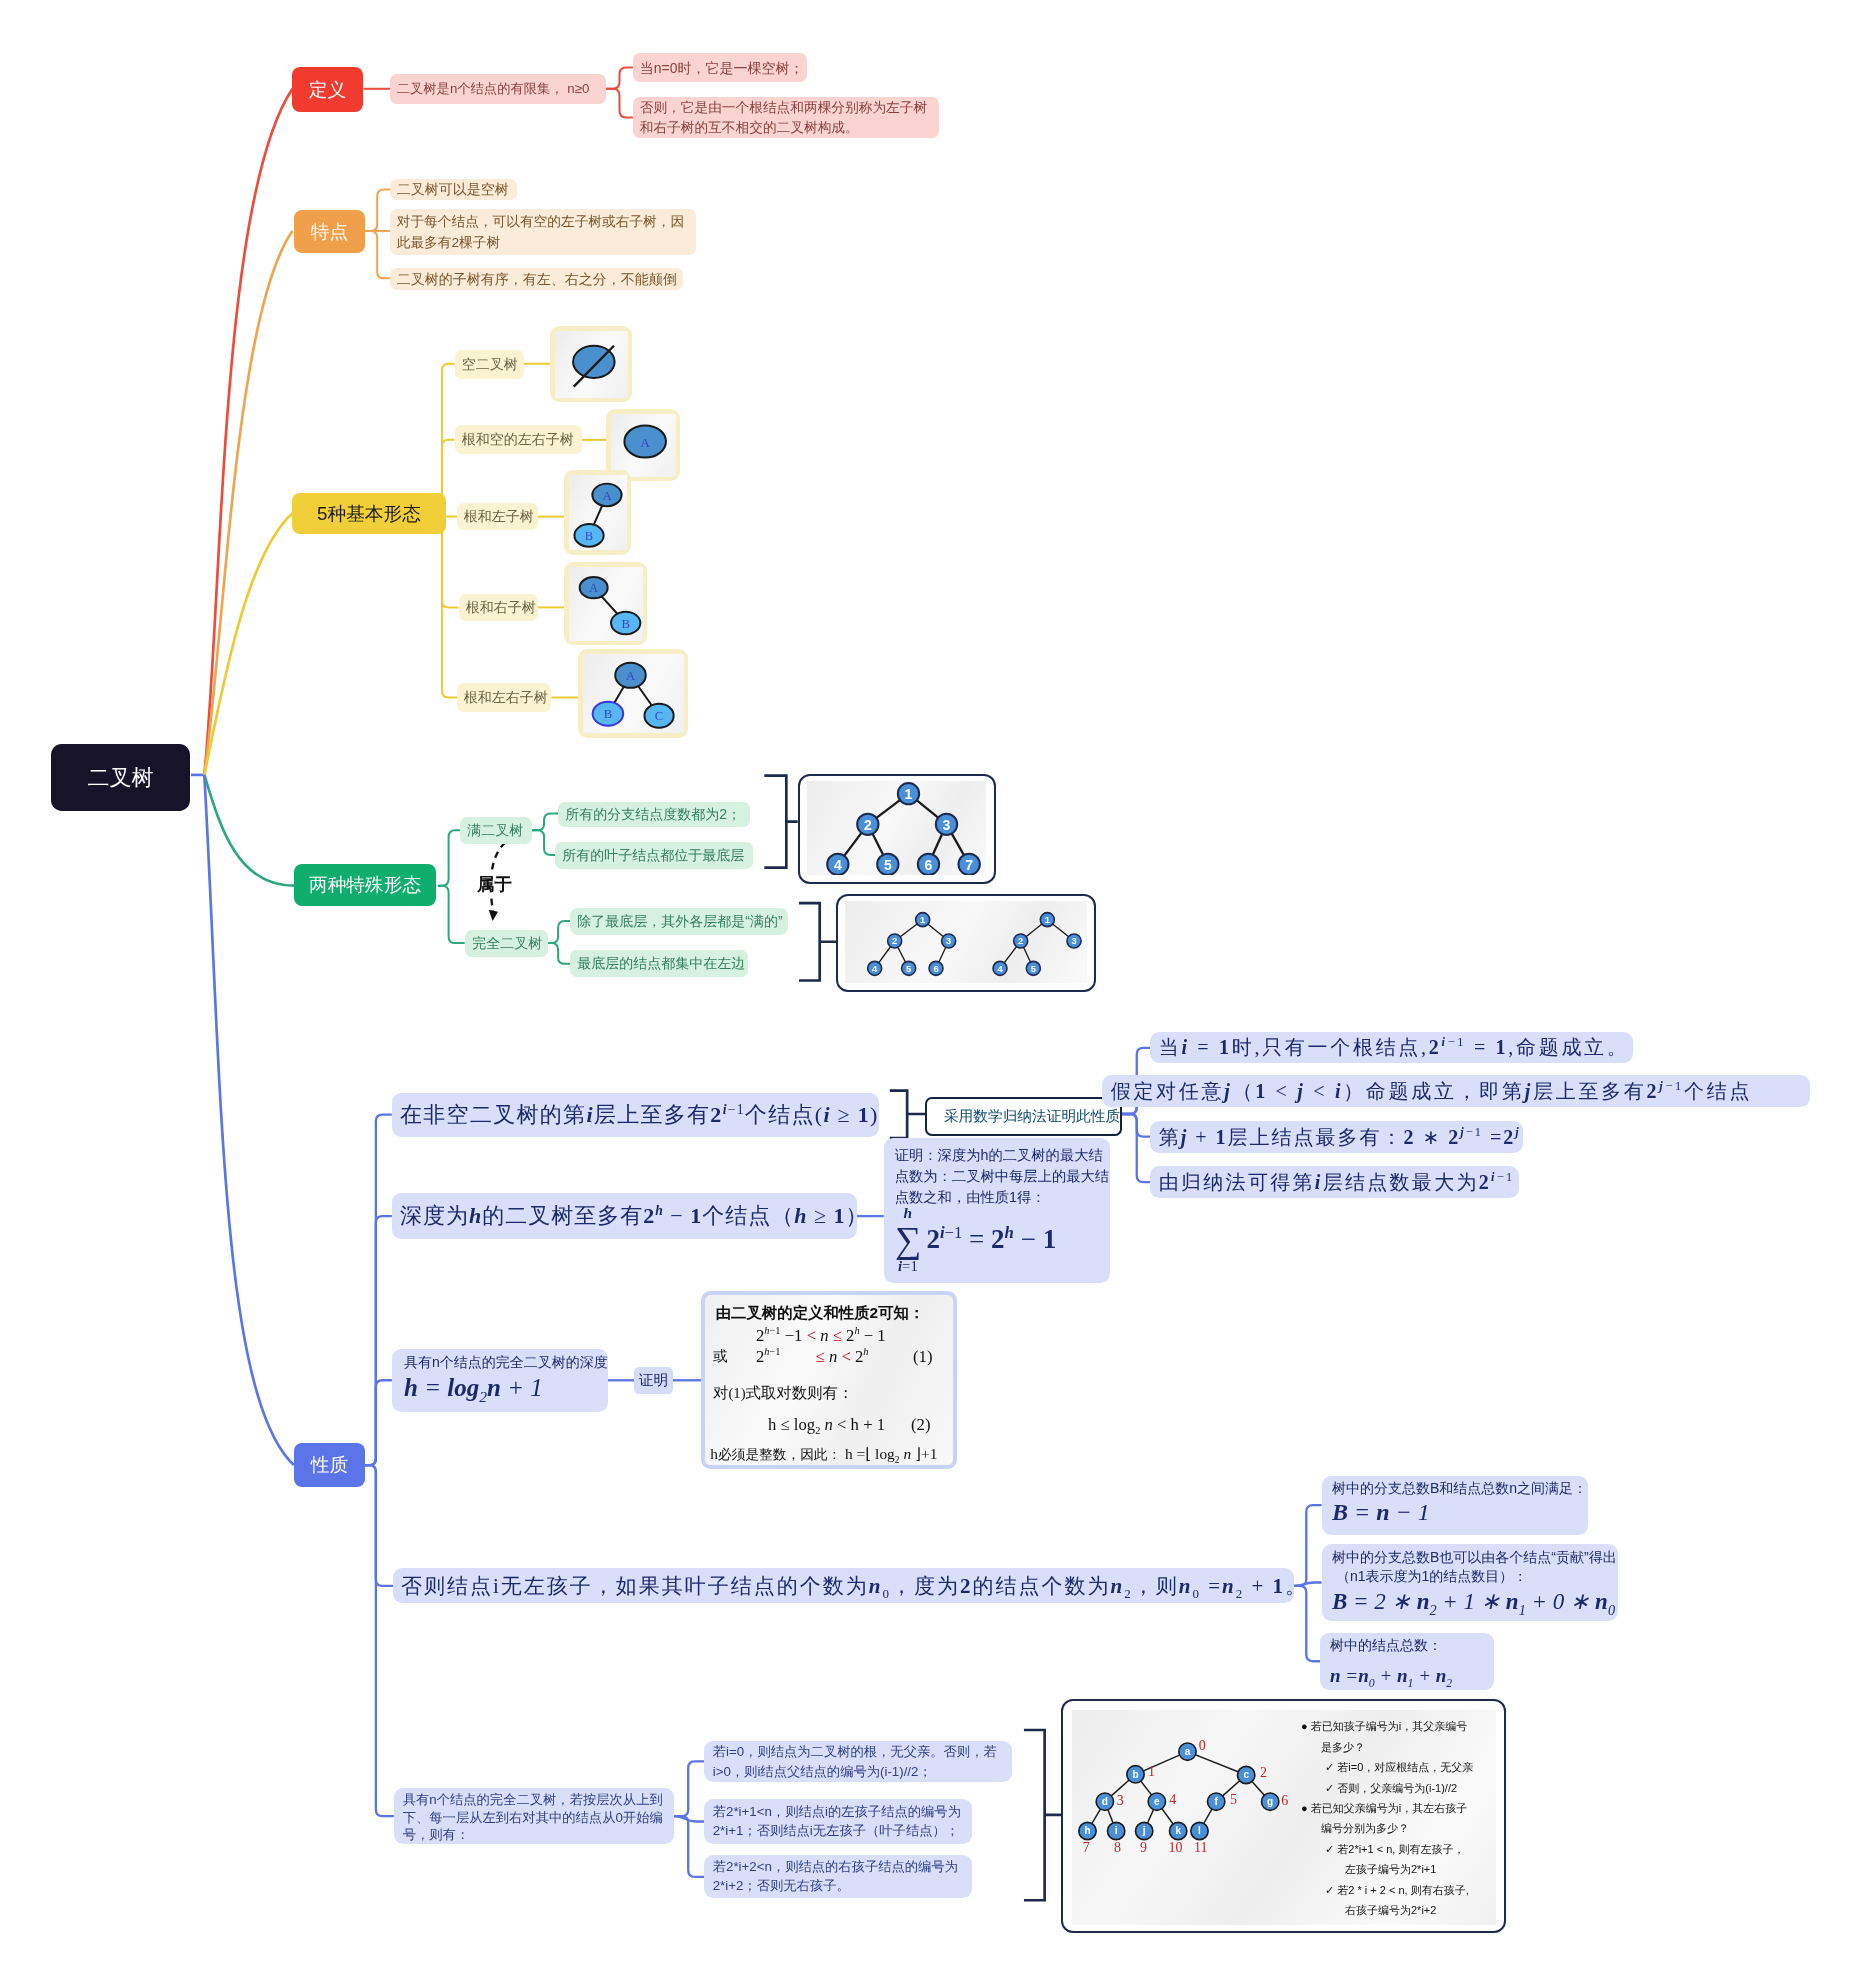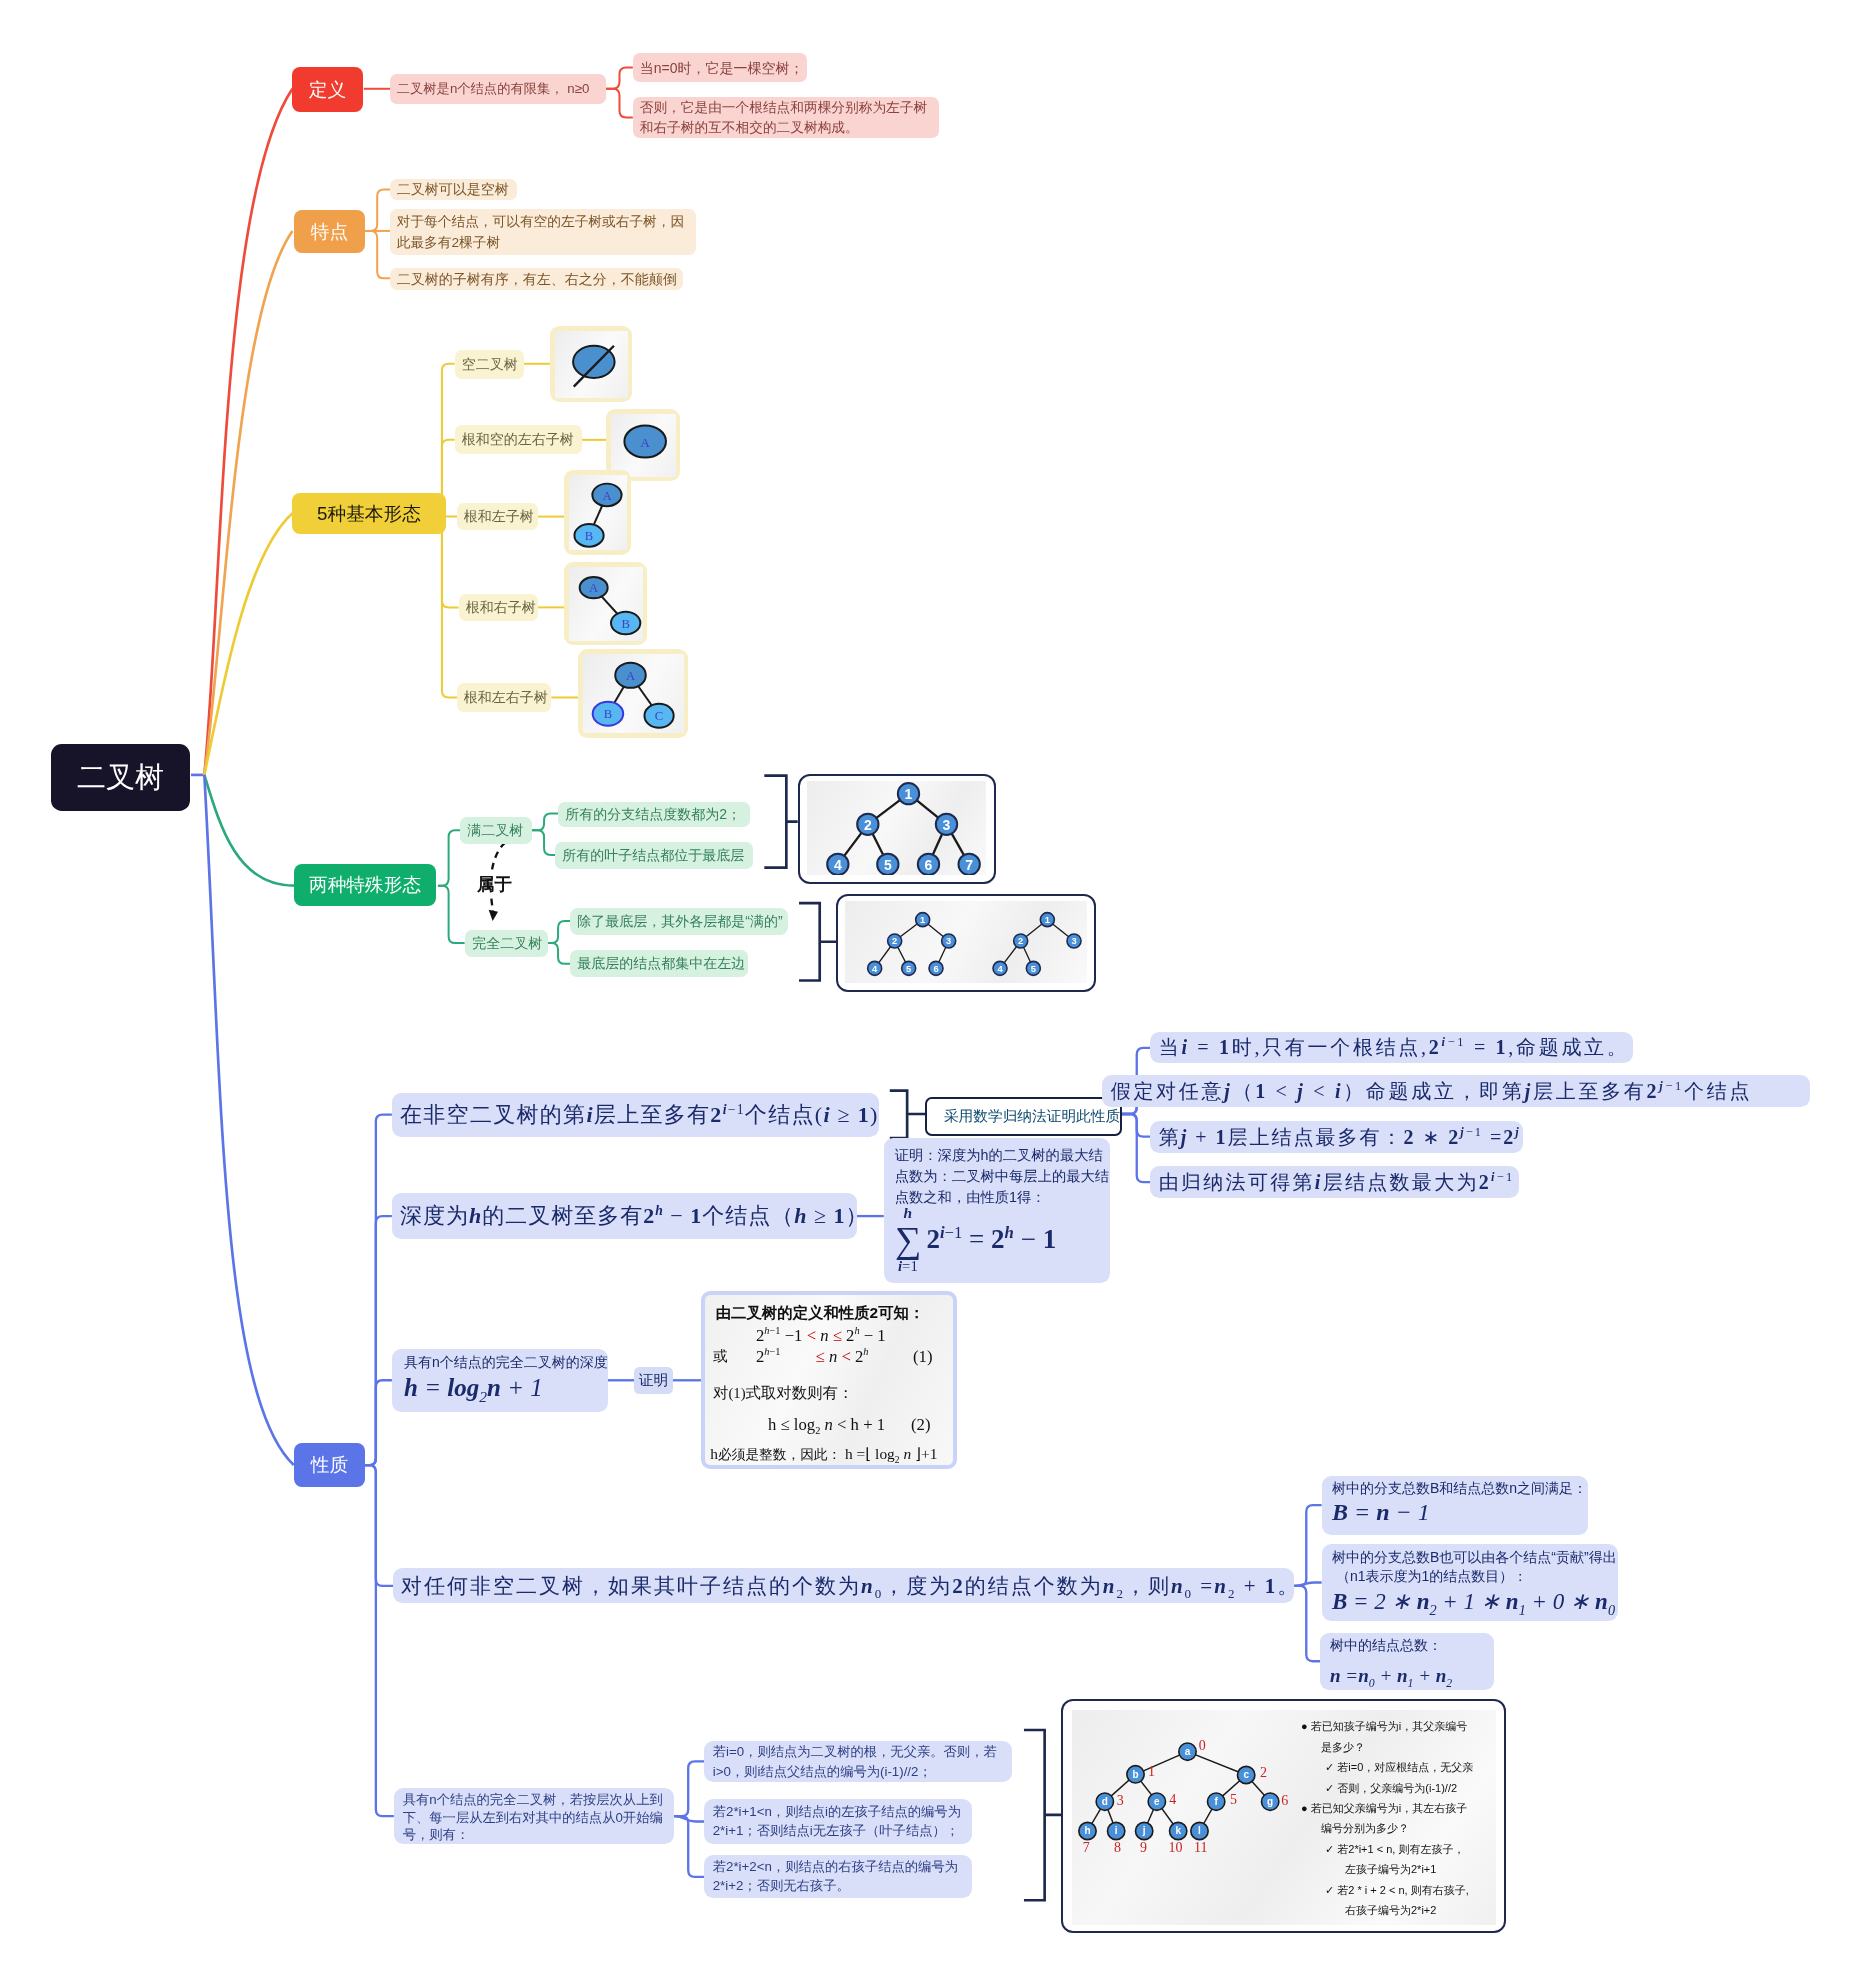--- a/index.html
+++ b/index.html
@@ -97,21 +97,21 @@
 <path d="M1333,1634 H1359 V1705 H1333 M1359,1669 H1386"></path>
 <path d="M1145,1162 H1178 V1300 H1145 M1178,1231 H1195"></path>
 <path d="M1197,1353 H1228 V1469 H1197 M1228,1411 H1253"></path>
 <path d="M1534,2592 H1565 V2847 H1534 M1565,2719 H1590"></path>
 </g>
 
 <path d="M757,1262 C735,1282 731,1322 739,1368" stroke="#111" stroke-width="3.5" fill="none" stroke-dasharray="10 8"></path>
 <polygon points="732,1363 746,1366 738,1380" fill="#111"></polygon>
 </svg>
 
-<div class="bx main" style="left:51px;top:744px;width:139px;height:67px;background:#171329;border-radius:10.7px;font-size:29px;">二叉树</div>
+<div class="bx main" style="left:51px;top:744px;width:139px;height:67px;background:#171329;border-radius:10.7px;font-size:22px;">二叉树</div>
 <div class="bx main" style="left:292px;top:67px;width:71px;height:45px;background:#f23b2f;">定义</div>
 <div class="bx main" style="left:294px;top:210px;width:71px;height:43px;background:#f0a04b;">特点</div>
 <div class="bx main" style="left:292px;top:493px;width:154px;height:41px;background:#f0cf39;color:#1c1a10;">5种基本形态</div>
 <div class="bx main" style="left:294px;top:864px;width:142px;height:42px;background:#0fae6d;">两种特殊形态</div>
 <div class="bx main" style="left:294px;top:1443px;width:71px;height:44px;background:#5b74e8;">性质</div>
 
 <div class="bx fx pink" style="left:390px;top:74px;width:216px;height:30px;font-size:13.3px;">二叉树是n个结点的有限集，&nbsp;n≥0</div>
 <div class="bx fx pink" style="left:633px;top:53px;width:174px;height:29px;">当n=0时，它是一棵空树；</div>
 <div class="bx pink" style="left:633px;top:97px;width:306px;height:41px;padding-top:0.7px;font-size:13.7px;">否则，它是由一个根结点和两棵分别称为左子树<br>和右子树的互不相交的二叉树构成。</div>
 
@@ -137,21 +137,21 @@
     <span style="white-space:nowrap;letter-spacing:1.3px;"><span class="cj">在非空二叉树的第</span><i class="m">i</i><span class="cj">层上至多有</span><b>2</b><sup><i class="m">i</i>−1</sup><span class="cj">个结点</span>(<i class="m">i</i> ≥ <b>1</b>)</span>
   </div>
 <div class="bx fx peri mathtxt" style="left:392px;top:1193px;width:465px;height:46px;font-size:22px;padding-left:8px;">
     <span style="white-space:nowrap;letter-spacing:1px;"><span class="cj">深度为</span><i class="m">h</i><span class="cj">的二叉树至多有</span><b>2</b><sup><i class="m">h</i></sup> − <b>1</b><span class="cj">个结点</span>（<i class="m">h</i> ≥ <b>1</b>）</span>
   </div>
 <div class="bx peri" style="left:392px;top:1349px;width:216px;height:63px;padding:5.3px 0 0 12px;">
   <div style="font-size:14px;white-space:nowrap;">具有n个结点的完全二叉树的深度</div>
   <div class="mathtxt" style="font-size:25px;font-style:italic;margin-top:1.3px;"><i class="m">h</i> = <i class="m">log</i><sub>2</sub><i class="m">n</i> + 1</div>
 </div>
 <div class="bx fx peri mathtxt" style="left:393px;top:1568px;width:901px;height:35px;font-size:21px;padding-left:8px;">
-    <span style="white-space:nowrap;letter-spacing:2px;"><span class="cj2">对任何非空二叉树，如果其叶子结点的个数为</span><i class="m">n</i><sub>0</sub><span class="cj2">，度为</span><b>2</b><span class="cj2">的结点个数为</span><i class="m">n</i><sub>2</sub><span class="cj2">，则</span><i class="m">n</i><sub>0</sub> =<i class="m">n</i><sub>2</sub> + <b>1</b>。</span>
+    <span style="white-space:nowrap;letter-spacing:2px;"><span class="cj2">否则结点i无左孩子，如果其叶子结点的个数为</span><i class="m">n</i><sub>0</sub><span class="cj2">，度为</span><b>2</b><span class="cj2">的结点个数为</span><i class="m">n</i><sub>2</sub><span class="cj2">，则</span><i class="m">n</i><sub>0</sub> =<i class="m">n</i><sub>2</sub> + <b>1</b>。</span>
   </div>
 <div class="bx peri" style="left:394px;top:1788px;width:280px;height:56px;padding:3.3px 0 0 8.7px;font-size:13.3px;line-height:17.4px;color:#2e3f85;white-space:nowrap;">具有n个结点的完全二叉树，若按层次从上到<br>下、每一层从左到右对其中的结点从0开始编<br>号，则有：</div>
 
 <div class="bx fx ctr" style="left:925px;top:1097px;width:197px;height:39px;background:#fff;border:2px solid #14213f;border-radius:6.7px;font-size:14.7px;color:#0c4a6e;white-space:nowrap;padding-left:17px;">采用数学归纳法证明此性质</div>
 
 <div class="bx fx peri mathtxt" style="left:1150px;top:1032px;width:483px;height:31px;font-size:20px;padding-left:8.7px;">
     <span style="white-space:nowrap;letter-spacing:2.7px;"><span class="cj">当</span><i class="m">i</i> = <b>1</b><span class="cj">时</span>,<span class="cj">只有一个根结点</span>,<b>2</b><sup><i class="m">i</i>−1</sup> = <b>1</b>,<span class="cj">命题成立。</span></span>
   </div>
 <div class="bx fx peri mathtxt" style="left:1102px;top:1075px;width:708px;height:32px;font-size:20px;padding-left:8.7px;">
     <span style="white-space:nowrap;letter-spacing:2.7px;"><span class="cj">假定对任意</span><i class="m">j</i><span class="cj">（</span><b>1</b> &lt; <i class="m">j</i> &lt; <i class="m">i</i><span class="cj">）命题成立，即第</span><i class="m">j</i><span class="cj">层上至多有</span><b>2</b><sup><i class="m">j</i>−1</sup><span class="cj">个结点</span></span>

